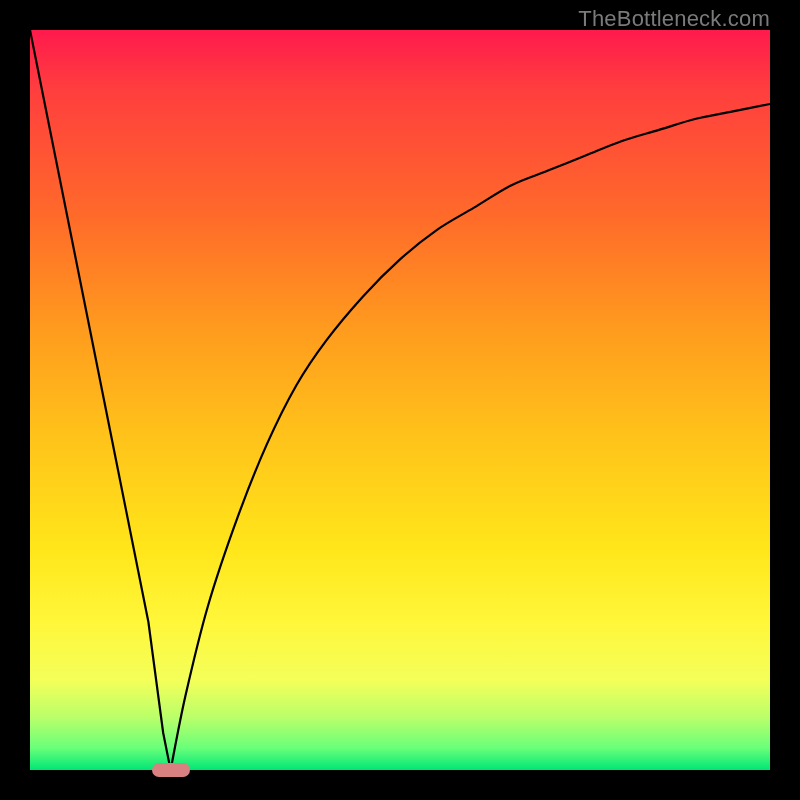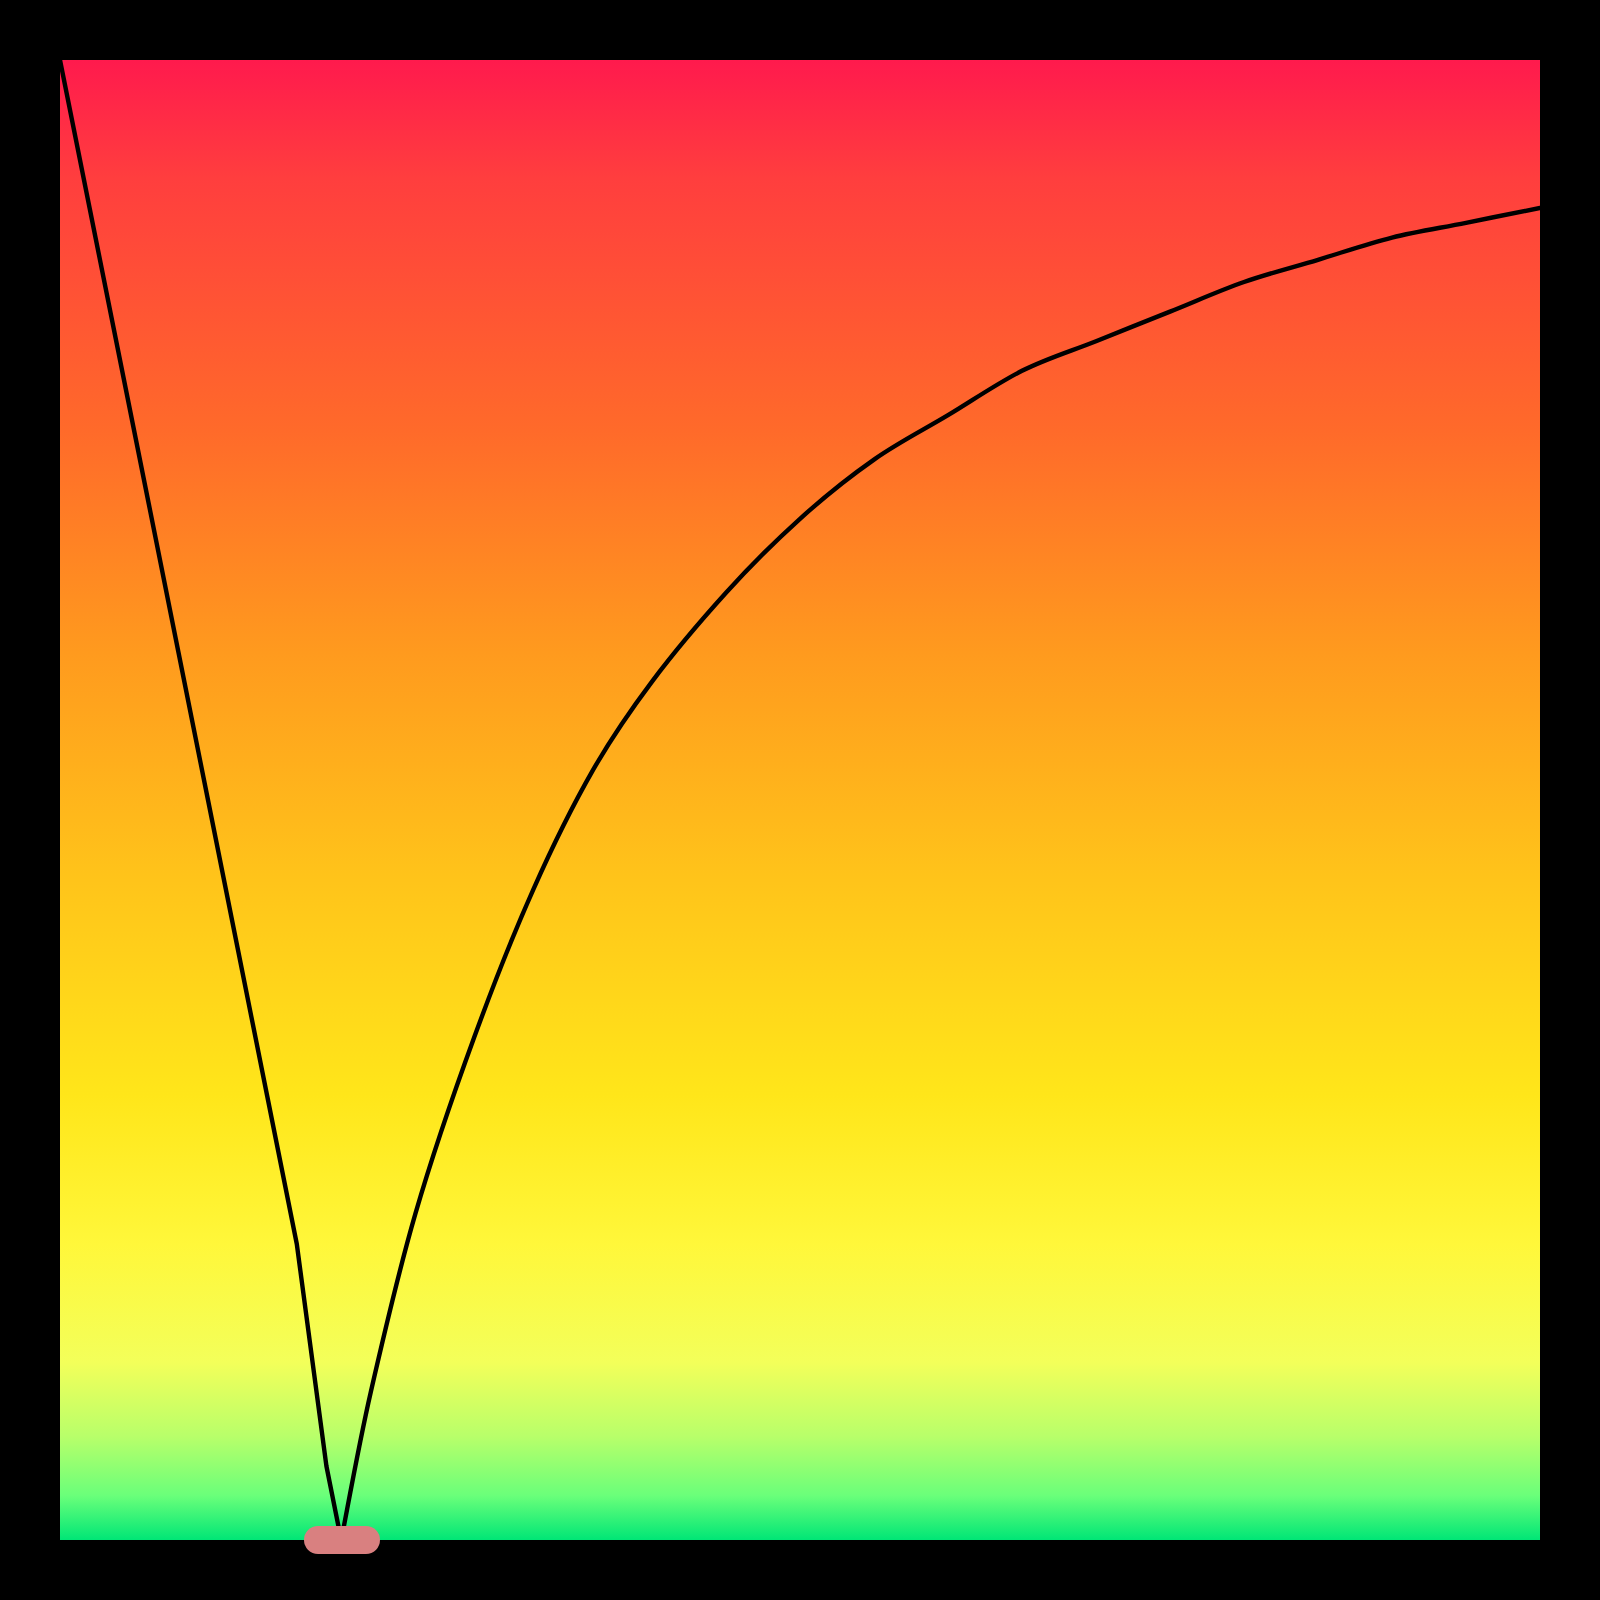--- a/index.html
+++ b/index.html
@@ -61,20 +61,21 @@
     height: 14px;
     background: #d98080;
     border-radius: 7px;
   }
 </style>
 </head>
 <body>
 
 <div class="frame">
 
+  <div class="watermark">TheBottleneck.com</div>
 
   <div class="plot">
 
     <svg class="curve" viewBox="0 0 740 740" preserveAspectRatio="none">
       <path fill="none" stroke="#000" stroke-width="2.2" stroke-linejoin="round" stroke-linecap="round" d="M0.0 0.0 L14.8 74.0 L29.6 148.0 L44.4 222.0 L59.2 296.0 L74.0 370.0 L88.8 444.0 L103.6 518.0 L118.4 592.0 L133.2 703.0 L140.6 740.0 L 140.6 740.0 C 143.1 727.7, 149.2 693.1, 155.4 666.0 C 161.6 638.9, 169.0 606.8, 177.6 577.2 C 186.2 547.6, 197.3 515.5, 207.2 488.4 C 217.1 461.3, 226.9 436.6, 236.8 414.4 C 246.7 392.2, 256.5 372.5, 266.4 355.2 C 276.3 337.9, 284.9 325.6, 296.0 310.8 C 307.1 296.0, 320.7 280.0, 333.0 266.4 C 345.3 252.8, 357.7 240.5, 370.0 229.4 C 382.3 218.3, 394.7 208.4, 407.0 199.8 C 419.3 191.2, 431.7 185.0, 444.0 177.6 C 456.3 170.2, 468.7 161.6, 481.0 155.4 C 493.3 149.2, 505.7 145.5, 518.0 140.6 C 530.3 135.7, 542.7 130.7, 555.0 125.8 C 567.3 120.9, 579.7 115.3, 592.0 111.0 C 604.3 106.7, 616.7 103.6, 629.0 99.9 C 641.3 96.2, 653.7 91.9, 666.0 88.8 C 678.3 85.7, 690.7 83.9, 703.0 81.4 C 715.3 78.9, 733.8 75.2, 740.0 74.0"></path>
     </svg>
 
     <div class="marker" style="left:121.6px; top:733px;"></div>
 
   </div>

